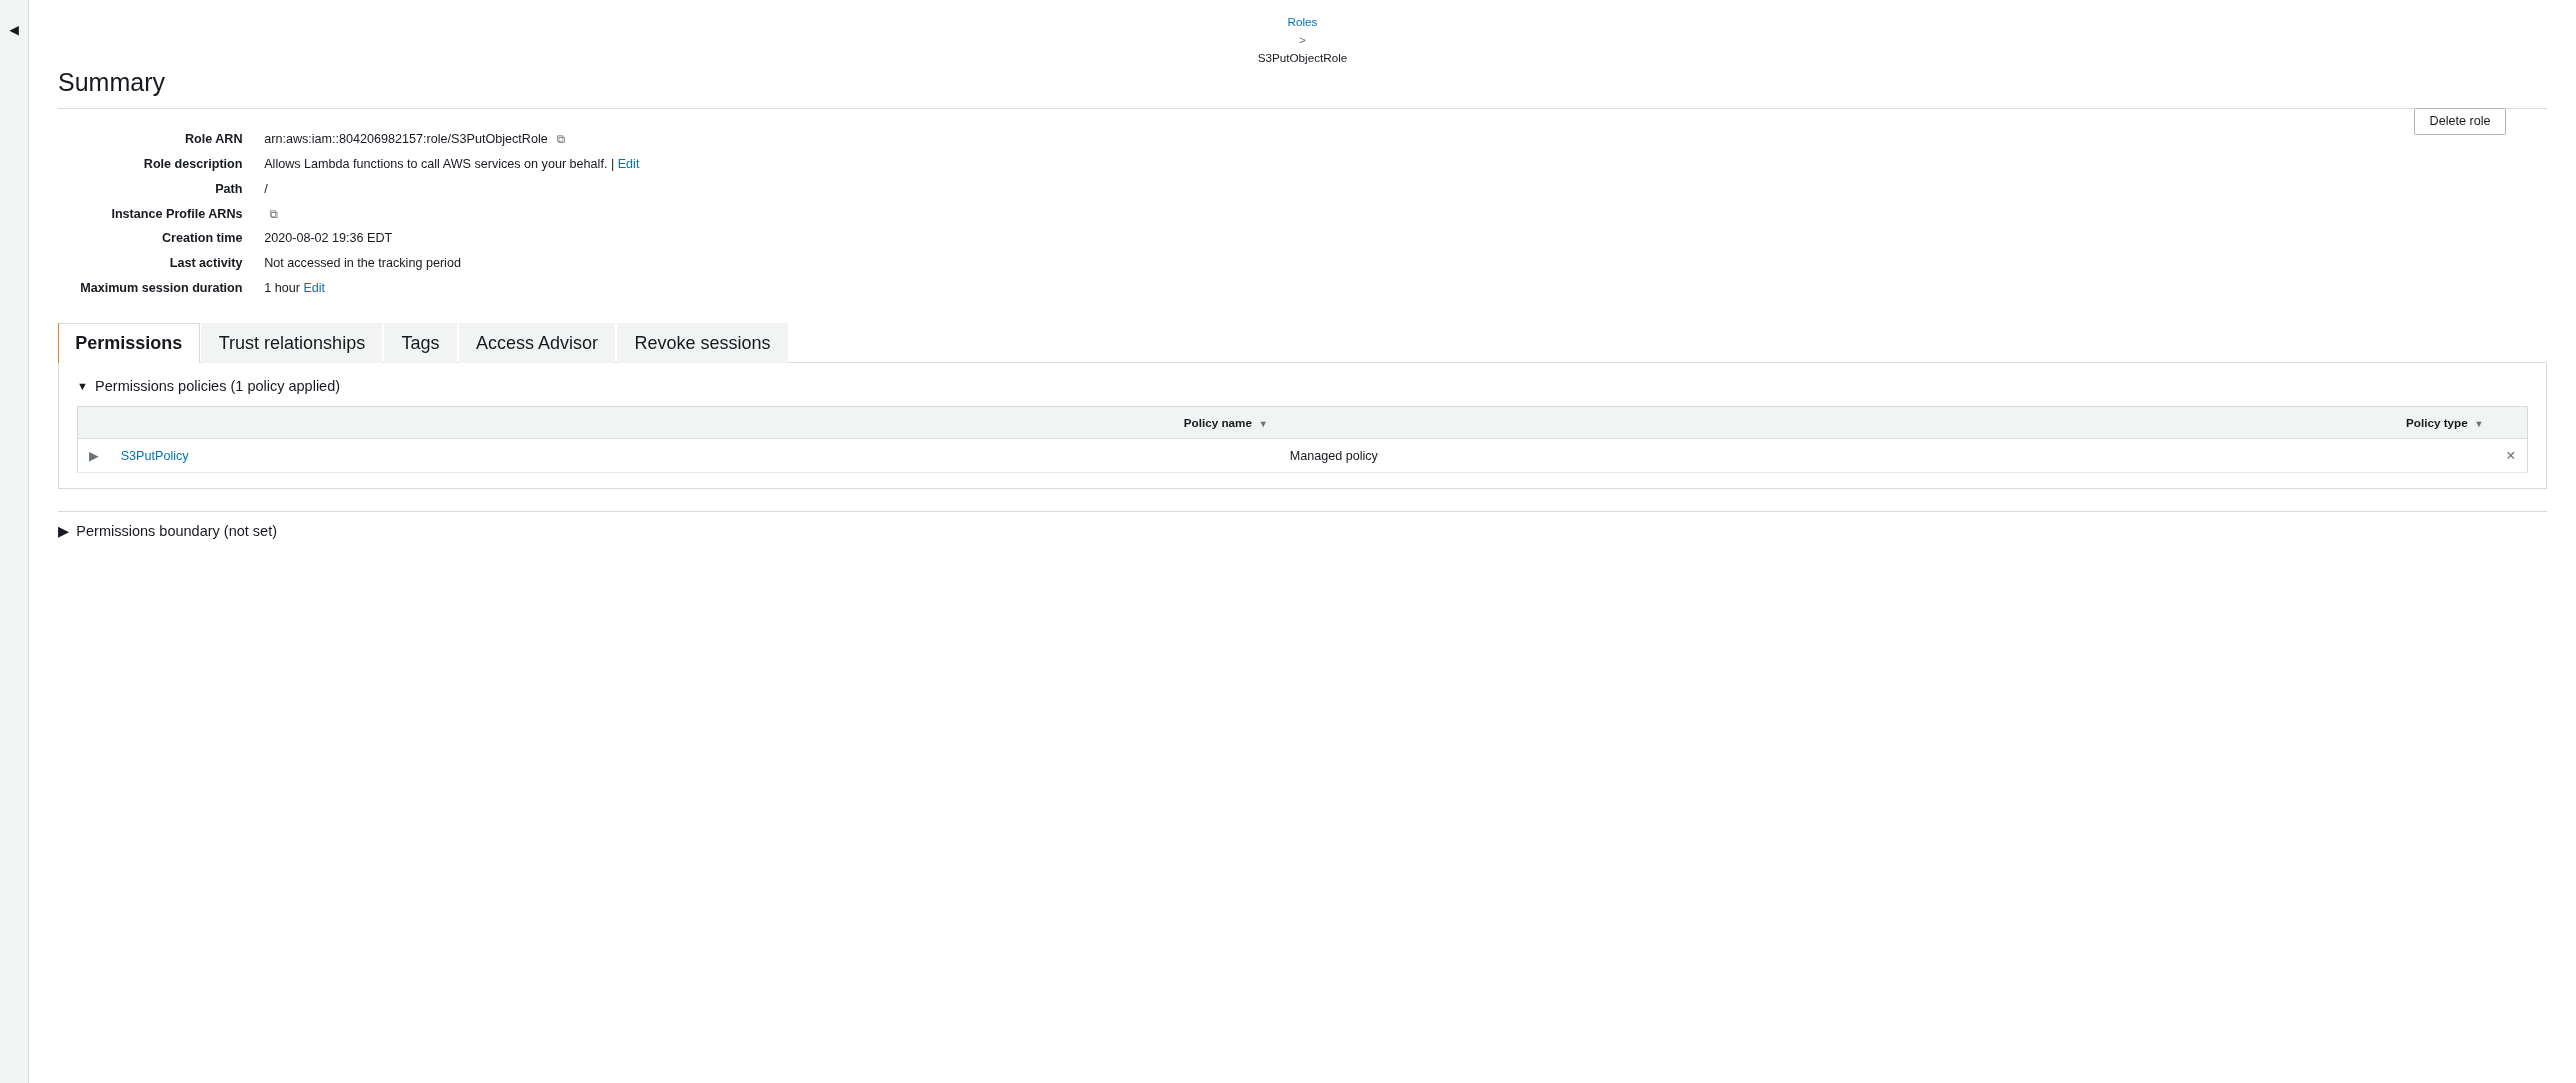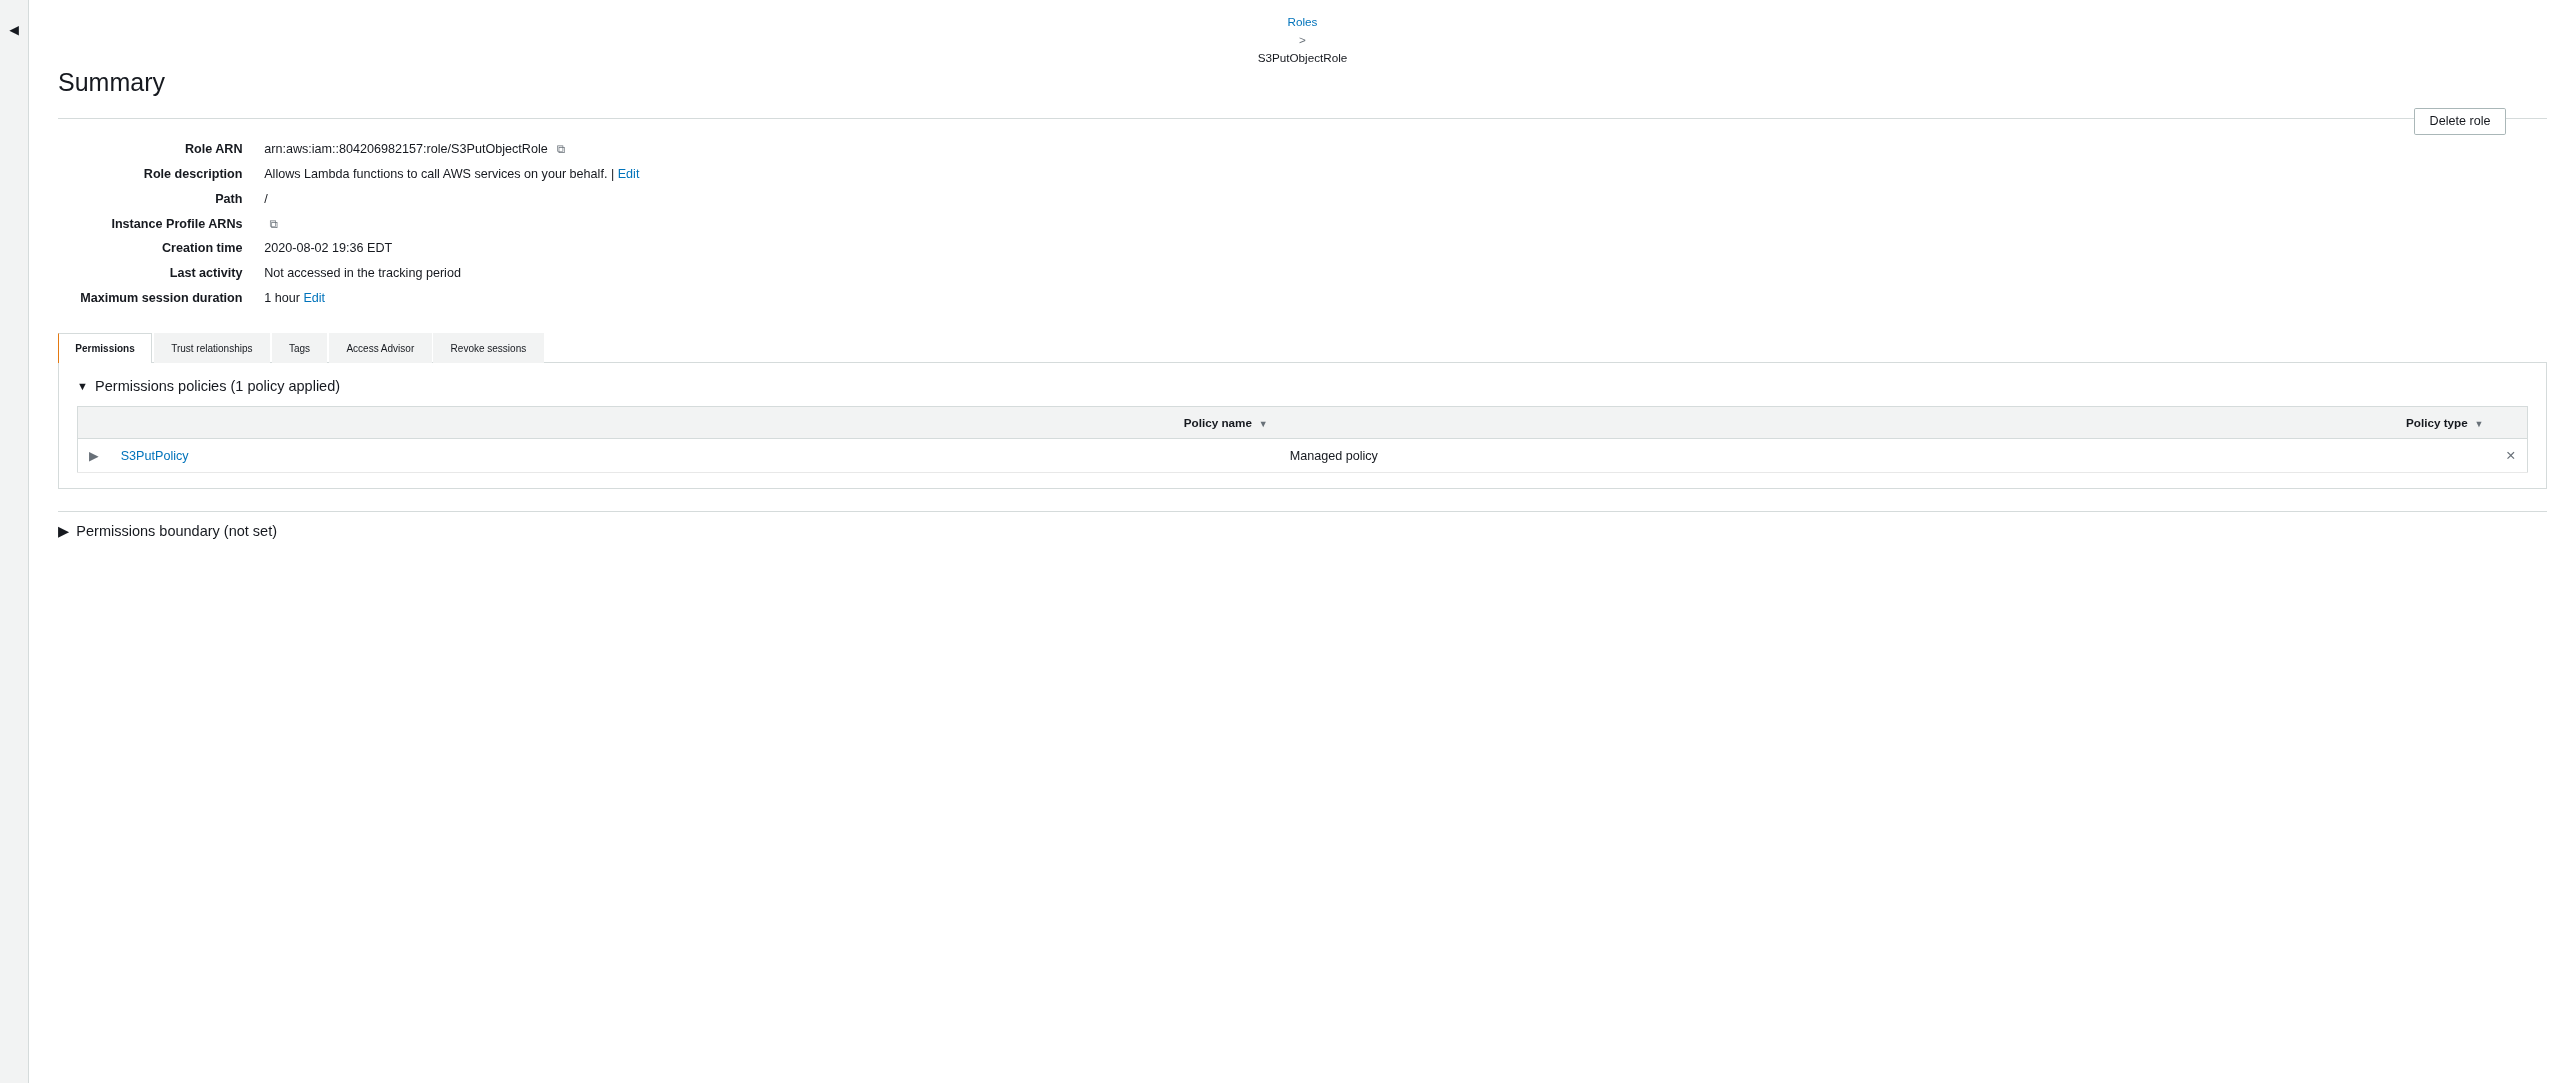--- a/index.html
+++ b/index.html
@@ -39,21 +39,21 @@
       color: #0073bb;
       cursor: pointer;
       text-decoration: none;
     }
     .breadcrumb-sep { color: #687078; }
     .breadcrumb-current { color: #16191f; }
     .page-title {
       font-size: 25px;
       font-weight: 300;
       color: #16191f;
-      margin-bottom: 10px;
+      margin-bottom: 0;
     }
     .delete-role-btn {
       position: absolute;
       right: 41px;
       top: 40px;
       background: #fff;
       border: 0.9px solid #aab7b8;
       border-radius: 1.8px;
       padding: 5.4px 14.5px;
       font-size: 12.6px;
@@ -109,21 +109,21 @@
     .tabs-list {
       display: flex;
       list-style: none;
       gap: 0;
     }
     .tab-item {
       padding: 9px 16.3px;
       cursor: pointer;
       border: 0.9px solid transparent;
       border-bottom: none;
-      font-size: 10px;
+      font-size: 18px;
       background: #f2f3f3;
       color: #16191f;
       margin-right: 1.8px;
       position: relative;
       top: 0.9px;
     }
     .tab-item.active {
       background: #fff;
       border-color: #d5dbdb;
       border-bottom-color: #fff;

